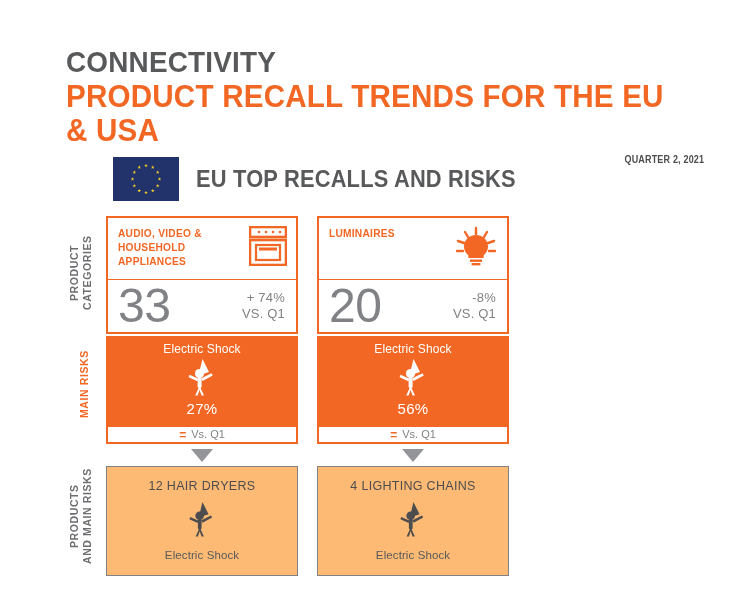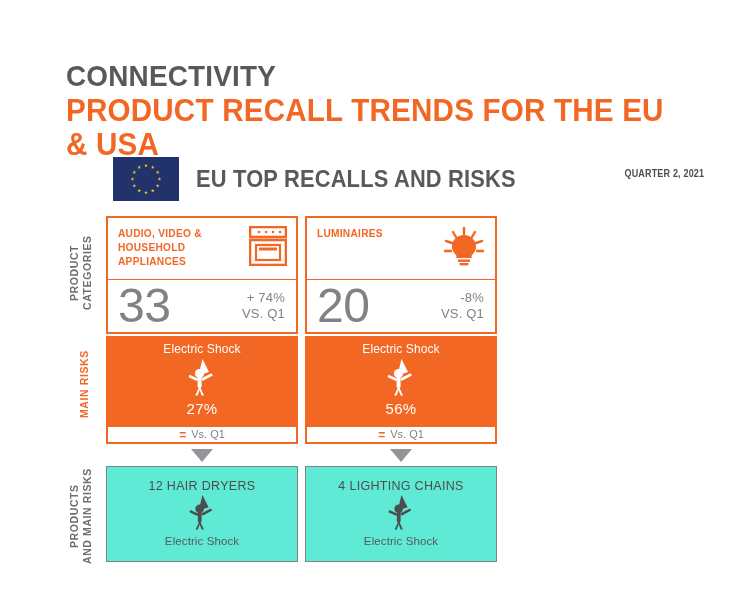--- a/index.html
+++ b/index.html
@@ -17,21 +17,21 @@
   .page {
     position: relative;
     width: 749px;
     height: 609px;
   }
 
   
   .header {
     position: absolute;
     left: 66px;
-    top: 60px;
+    top: 46px;
     width: 640px;
   }
   .title-line1 {
     font-family: "Liberation Sans Narrow", "Liberation Sans", sans-serif;
     font-size: 30px;
     font-weight: bold;
     letter-spacing: 0.2px;
     color: #58595b;
     line-height: 1.05;
     transform: scaleX(0.93);
@@ -114,21 +114,21 @@
   #vlabel-products  { left: 68px; top: 455px; height: 123px; width: 32px; }
 
   
   .col {
     position: absolute;
     width: 192px;
     top: 216px;
     border-radius: 17px;
   }
   #col-0 { left: 106px; }
-  #col-1 { left: 305px; }
+  #col-1 { left: 317px; }
 
   
   .cat-card {
     border: 2px solid #f26724;
     box-sizing: border-box;
     background: #ffffff;
   }
   .cat-head {
     height: 62px;
     display: flex;
@@ -237,27 +237,27 @@
     width: 0; height: 0;
     border-left: 11px solid transparent;
     border-right: 11px solid transparent;
     border-top: 13px solid #939598;
   }
 
   
   .prod-box {
     border: 1.5px solid #808285;
     box-sizing: border-box;
-    height: 96px;
+    height: 110px;
     display: flex;
     flex-direction: column;
     align-items: center;
     justify-content: space-between;
     padding: 13px 6px 14px 6px;
-    background: #5eead4;
+    background: #fdba74;
   }
   .prod-title {
     font-family: "Liberation Sans Narrow", "Liberation Sans", sans-serif;
     font-size: 12.5px;
     color: #4d4d4f;
     letter-spacing: 0.3px;
     line-height: 1;
   }
   .prod-risk {
     font-size: 11.5px;

